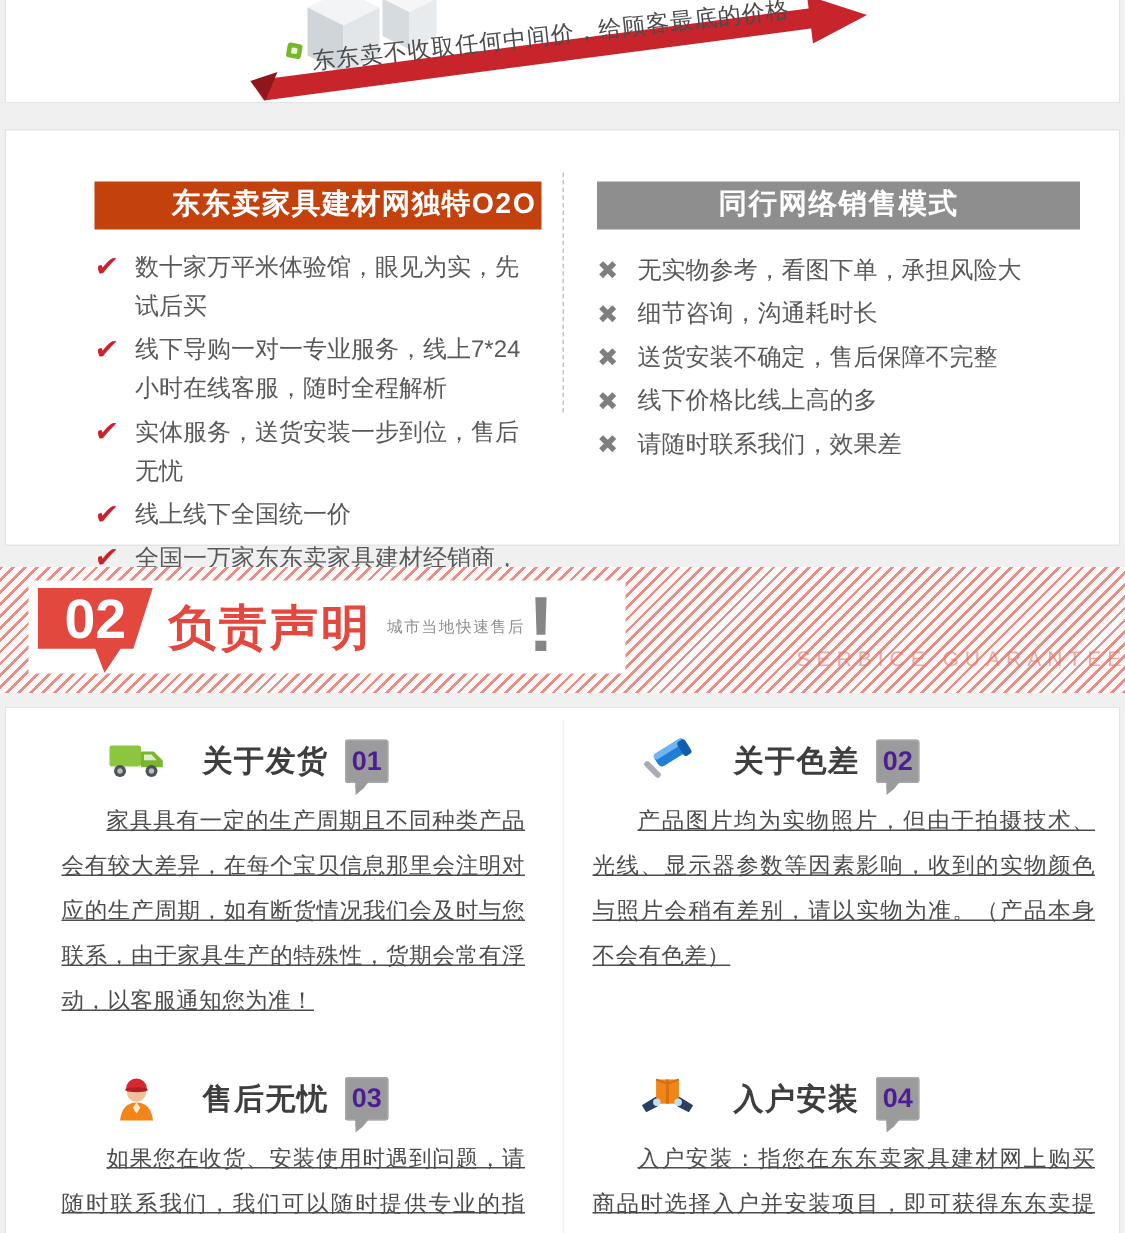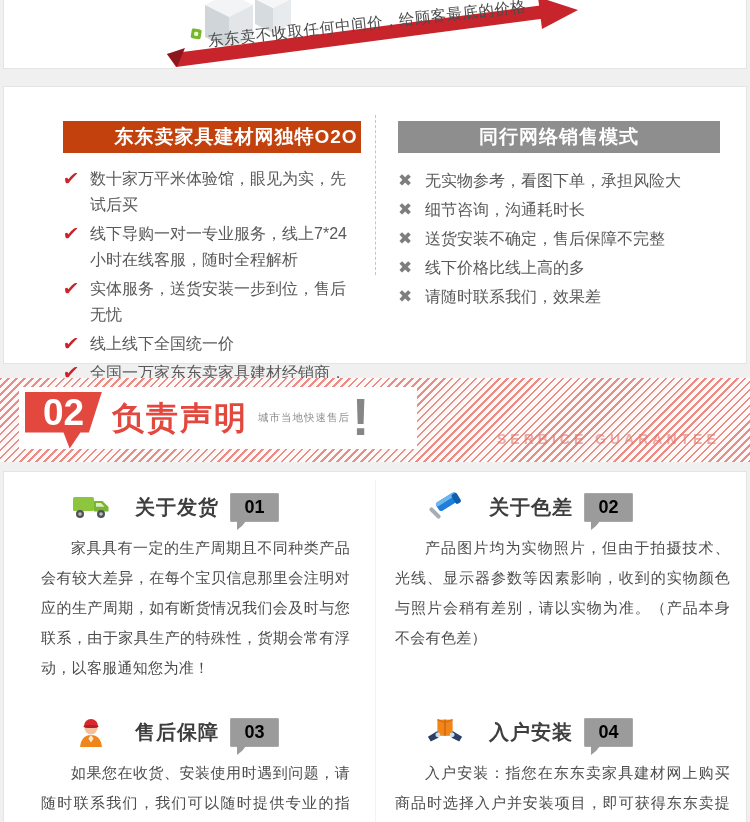--- a/index.html
+++ b/index.html
@@ -51,41 +51,41 @@
   .num02{flex:none;width:77px;height:57px;margin-top:4px;background:#e2483e;
     clip-path:polygon(0 0,100% 0,83% 72%,72% 72%,58% 100%,50% 72%,0 72%);
     color:#fff;font-size:37px;font-weight:800;text-align:center;line-height:41px;}
   .banner-title{font-size:32px;font-weight:900;color:#e2483e;
     letter-spacing:2px;margin-left:10px;line-height:1;}
   .banner-mid{margin-left:10px;text-align:right;}
   .banner-mid .small{font-size:10.5px;color:#8f8f8f;letter-spacing:1px;}
   .banner-mid .big{font-size:27px;color:#9f9f9f;letter-spacing:3px;margin-top:2px;}
   .banner-excl{font-size:52px;font-weight:900;color:#868686;margin-left:2px;
     line-height:.8;align-self:flex-start;margin-top:10px;}
-  .banner-watermark{position:absolute;left:497px;top:53px;font-size:14px;
-    font-weight:bold;letter-spacing:4px;color:rgba(226,116,106,.6);
+  .banner-watermark{position:absolute;left:531px;top:53px;font-size:14px;
+    font-weight:normal;letter-spacing:4px;color:rgba(226,116,106,.6);
     white-space:nowrap;}
 
   
   #card-services{top:471px;height:430px;}
   #card-services .colsep{position:absolute;left:371px;top:8px;bottom:8px;
     width:1px;background:#f2f2f2;}
   .svc-grid{display:grid;grid-template-columns:372px 370px;}
   .svc-cell{box-sizing:border-box;padding:18px 26px 14px 37px;}
   .svc-cell.rightcol{padding-left:19px;padding-right:16px;}
   .svc-head{display:flex;align-items:center;margin-left:31px;margin-bottom:9px;height:34px;}
   .svc-icon{flex:none;width:38px;height:32px;}
   .svc-title{font-size:20px;color:#3e3e3e;font-weight:600;margin-left:25px;letter-spacing:1px;}
-  .badge{margin-left:11px;position:relative;width:49px;height:29px;background:#9b9b9b;
-    color:#000000;font-size:18px;font-weight:bold;display:flex;align-items:center;
+  .badge{margin-left:11px;position:relative;width:29px;height:29px;background:#9b9b9b;
+    color:#4c1d95;font-size:18px;font-weight:bold;display:flex;align-items:center;
     justify-content:center;border-radius:2px;box-shadow:inset 0 0 0 1px #a8a8a8;}
   .badge::after{content:"";position:absolute;left:7px;bottom:-8px;
     border:4px solid transparent;border-top:5px solid #9b9b9b;border-left:5px solid #9b9b9b;}
   .svc-para{margin:0;font-size:15px;line-height:30px;color:#4c4c4c;
-    text-align:justify;text-indent:2em;letter-spacing:.3px;}
+    text-align:justify;text-indent:2em;letter-spacing:.3px;text-decoration:underline;}
 </style>
 </head>
 <body>
 
 <div class="card" id="card-top">
   <svg id="top-svg" width="744" height="75" viewBox="0 0 744 75">
 
     <g>
       <polygon points="225,-2 249,10 225,22 201,10" fill="#f2f4f6"></polygon>
       <polygon points="201,10 225,22 225,54 201,42" fill="#cfd5d9"></polygon>
@@ -214,21 +214,21 @@
 
     <div class="svc-cell">
       <div class="svc-head">
         <svg class="svc-icon" viewBox="0 0 38 32">
           <circle cx="19" cy="12" r="6.5" fill="#f3c09c"></circle>
           <path d="M12 10 a7 7 0 0 1 14 0 l-1 1.5 a13 4 0 0 0 -12 0 z" fill="#d7262c"></path>
           <ellipse cx="19" cy="10.5" rx="7.6" ry="1.6" fill="#b51e24"></ellipse>
           <path d="M8 31 q1.5-12 11-12 q9.5 0 11 12 z" fill="#f08519"></path>
           <path d="M19 19 l-2.6 3.4 2.6 4 2.6-4 z" fill="#fde9cf"></path>
         </svg>
-        <div class="svc-title">售后保障</div>
+        <div class="svc-title">售后无忧</div>
         <div class="badge">03</div>
       </div>
       <p class="svc-para">如果您在收货、安装使用时遇到问题，请随时联系我们，我们可以随时提供专业的指导，如果在收到货物后发现有质量问题（非人为，无使用）需</p>
     </div>
 
     <div class="svc-cell rightcol">
       <div class="svc-head">
         <svg class="svc-icon" viewBox="0 0 40 32">
           <rect x="12" y="3" width="16" height="17" fill="#f08519"></rect>
           <rect x="19" y="3" width="2" height="17" fill="#d96f0e"></rect>

